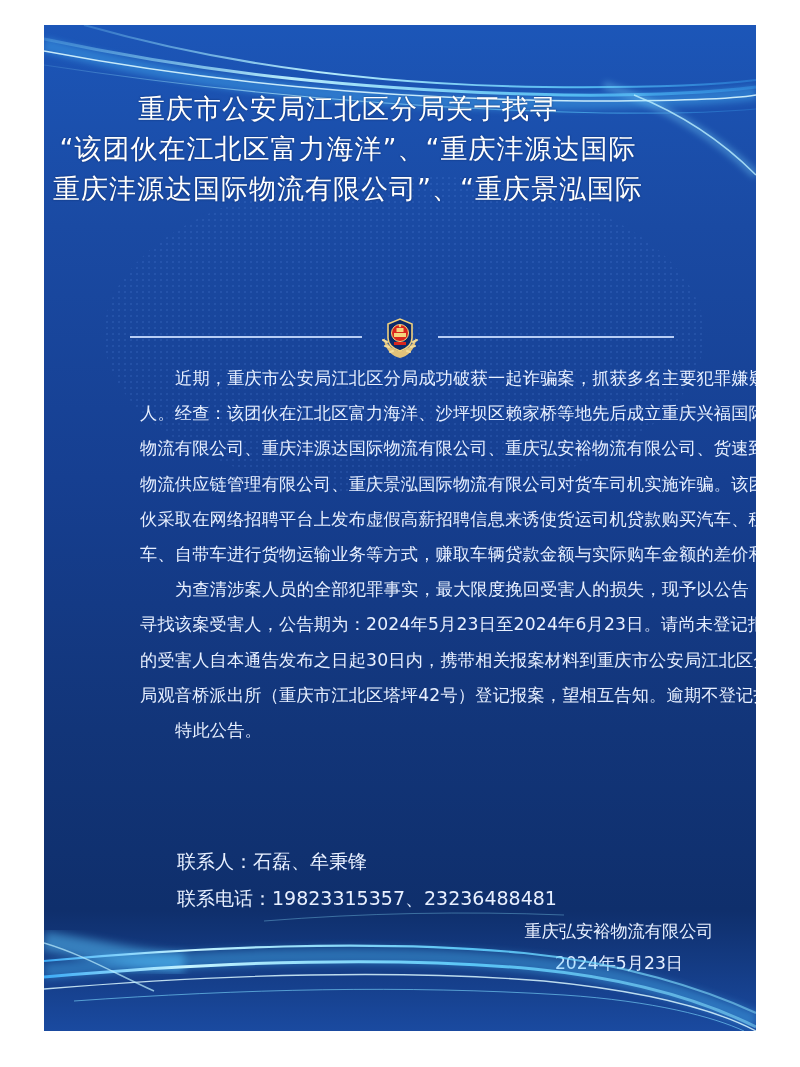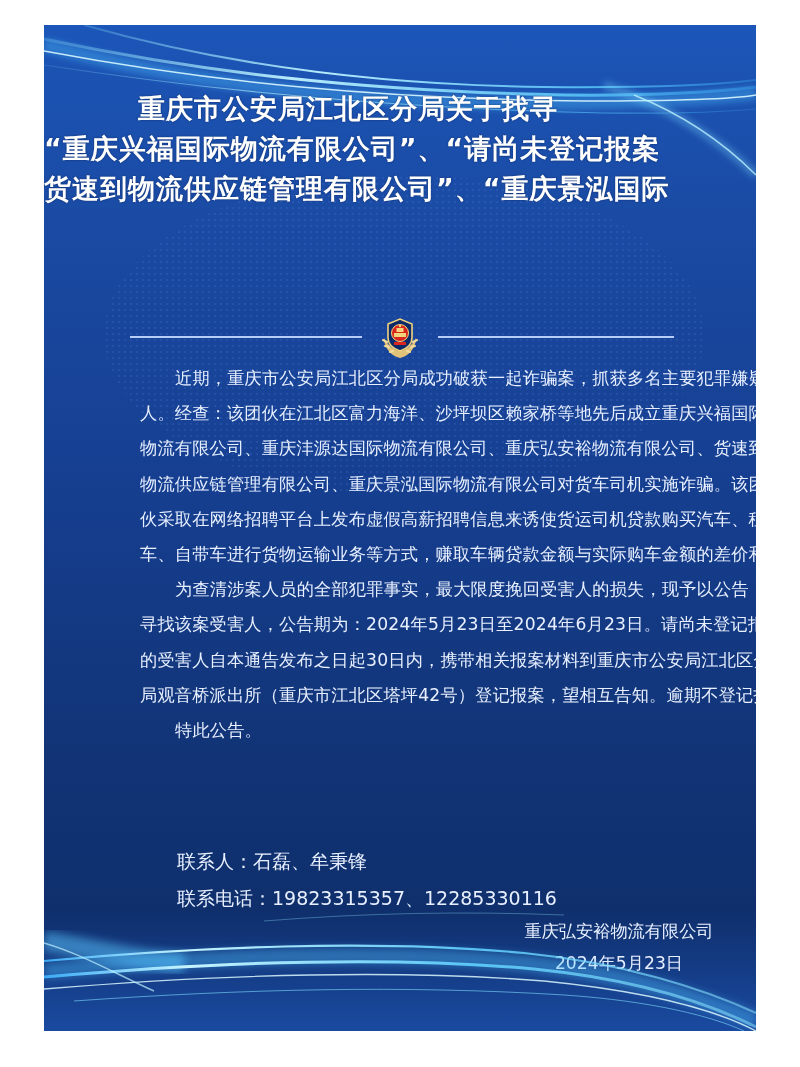--- a/index.html
+++ b/index.html
@@ -45,21 +45,21 @@
     .streaks-top { top: 0; height: 200px; }
     .streaks-bottom { bottom: 0; height: 150px; }
 
     .title {
       position: absolute;
       left: 0;
       width: 608px;
       top: 64px;
       text-align: center;
       color: #ffffff;
-      font-weight: bold;
+      font-weight: normal;
       font-size: 27px;
       line-height: 40px;
       letter-spacing: 1px;
       text-shadow: 0 0 2px rgba(0,20,60,0.6);
     }
     .title .tline {
       display: block;
       white-space: nowrap;
     }
 
@@ -145,22 +145,22 @@
     <path d="M40,0 C180,40 330,60 500,62 C600,63 670,60 712,55" stroke="url(#gTop)" stroke-width="2" fill="none"></path>
     <path d="M0,14 C160,48 320,66 520,70 C620,71 680,66 712,62" stroke="url(#gTop)" stroke-width="3" fill="none"></path>
     <path d="M0,26 C160,56 330,74 540,76 C630,76 690,74 712,70" stroke="#d9f7ff" stroke-width="1.5" fill="none" opacity="0.9"></path>
     <path d="M0,40 C170,66 360,84 560,88 C640,89 690,86 712,84" stroke="url(#gTop)" stroke-width="1.2" fill="none" opacity="0.7"></path>
     <path d="M560,60 C620,80 670,110 712,150" stroke="#7fdcff" stroke-width="8" fill="none" opacity="0.35" filter="url(#blurTop)"></path>
     <path d="M590,70 C640,90 680,118 712,150" stroke="#bdf0ff" stroke-width="1.5" fill="none" opacity="0.8"></path>
   </svg>
 
   <div class="title">
     <span class="tline">重庆市公安局江北区分局关于找寻</span>
-    <span class="tline">“重庆兴福国际物流有限公司”、“请尚未登记报案</span>
-    <span class="tline">货速到物流供应链管理有限公司”、“重庆景泓国际</span>
+    <span class="tline">“该团伙在江北区富力海洋”、“重庆沣源达国际</span>
+    <span class="tline">重庆沣源达国际物流有限公司”、“重庆景泓国际</span>
   </div>
 
   <div class="divider divider-left"></div>
   <svg class="emblem" viewBox="0 0 44 44">
     <path d="M6,22 C6,34 16,41 22,42 C28,41 38,34 38,22 C34,30 28,34 22,35 C16,34 10,30 6,22 Z" fill="#e2c27a"></path>
     <path d="M9,26 L5,24 M11,31 L7,30 M15,35 L12,36 M35,26 L39,24 M33,31 L37,30 M29,35 L32,36" stroke="#f3dc9a" stroke-width="2" stroke-linecap="round"></path>
     <path d="M10,8 L22,3 L34,8 L34,22 C34,29 28,33 22,35 C16,33 10,29 10,22 Z" fill="#0c2a6a" stroke="#f1d27f" stroke-width="1.6"></path>
     <circle cx="22" cy="17" r="8.5" fill="#d8251d" stroke="#f5d47c" stroke-width="1"></circle>
     <rect x="16" y="17" width="12" height="4" fill="#f5d47c"></rect>
     <rect x="18.5" y="12" width="7" height="4" fill="#f5d47c"></rect>
@@ -181,21 +181,21 @@
     <div>
       <span class="line indent">为查清涉案人员的全部犯罪事实，最大限度挽回受害人的损失，现予以公告，</span>
       <span class="line">寻找该案受害人，公告期为：2024年5月23日至2024年6月23日。请尚未登记报案</span>
       <span class="line">的受害人自本通告发布之日起30日内，携带相关报案材料到重庆市公安局江北区分</span>
       <span class="line">局观音桥派出所（重庆市江北区塔坪42号）登记报案，望相互告知。逾期不登记报</span>
     </div>
     <span class="line indent">特此公告。</span>
   </div>
 
   <div class="contact contact-person">联系人：石磊、牟秉锋</div>
-  <div class="contact contact-phone">联系电话：19823315357、12285330116</div>
+  <div class="contact contact-phone">联系电话：19823315357、23236488481</div>
 
   <div class="signature signature-org">重庆弘安裕物流有限公司</div>
   <div class="signature signature-date">2024年5月23日</div>
 
   <svg class="streaks streaks-bottom" viewBox="0 0 712 150" preserveAspectRatio="none">
     <defs>
       <linearGradient id="gBot" x1="0" x2="1" y1="0" y2="0">
         <stop offset="0" stop-color="#3fb4ff" stop-opacity="0.9"></stop>
         <stop offset="0.2" stop-color="#c6f4ff" stop-opacity="1"></stop>
         <stop offset="0.6" stop-color="#5fd0ff" stop-opacity="0.9"></stop>

